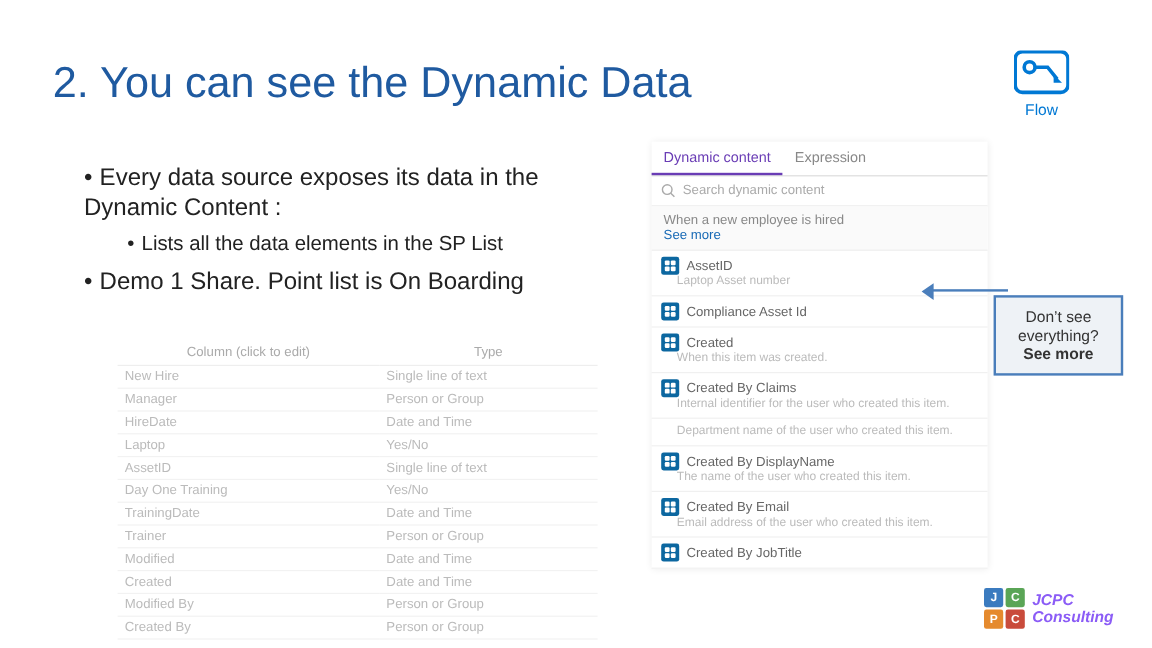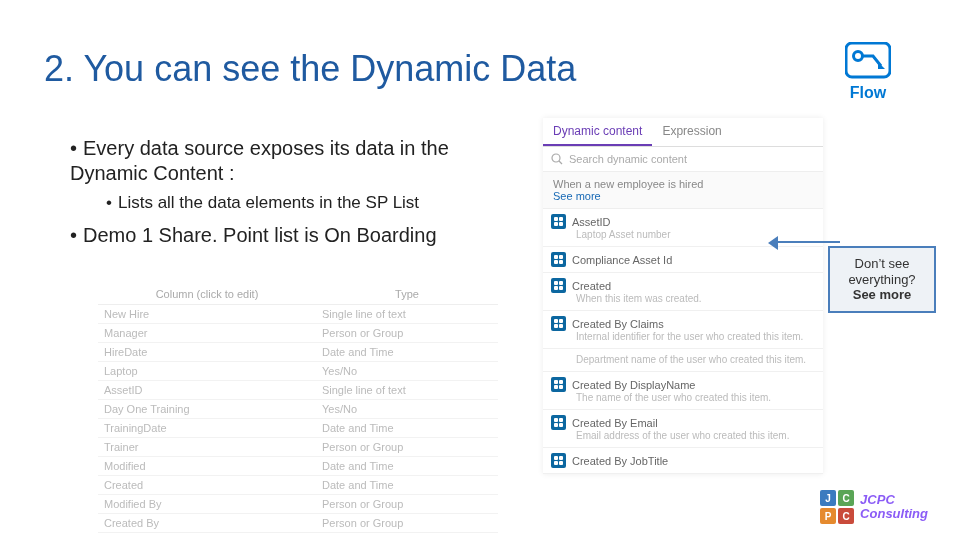--- a/index.html
+++ b/index.html
@@ -1,20 +1,20 @@
 <!DOCTYPE html>
 <html><head>
 <meta charset="utf-8">
 <style>
   html,body{margin:0;padding:0;width:960px;height:540px;font-family:"Segoe UI",Arial,sans-serif;background:#fff;color:#222;}
   .slide{position:relative;width:960px;height:540px;overflow:hidden;}
   .title{position:absolute;left:44px;top:48px;font-size:36px;font-weight:300;color:#1f5aa0;}
   .flow-badge{position:absolute;right:62px;top:42px;width:60px;text-align:center;}
   .flow-badge svg{display:block;margin:0 auto;}
-  .flow-text{color:#0078d4;font-size:16px;font-weight:700;margin-top:2px;}
+  .flow-text{color:#0078d4;font-size:13px;font-weight:400;margin-top:2px;}
   .bullets{position:absolute;left:70px;top:136px;width:430px;font-size:20px;line-height:1.25;}
   .bullets .b1{margin:0 0 6px 0;}
   .bullets .b1 .dot{margin-right:6px;}
   .bullets .sub{font-size:17px;margin:6px 0 10px 36px;}
   .bullets .sub .dot{margin-right:6px;}
   .sp-table{position:absolute;left:98px;top:284px;width:400px;border-collapse:collapse;font-size:11px;color:#999;}
   .sp-table th{color:#aaa;font-weight:400;text-align:center;padding:4px 6px;border-bottom:1px solid #eee;}
   .sp-table td{padding:3px 6px;border-bottom:1px solid #f2f2f2;color:#bbb;}
   .dc-panel{position:absolute;left:543px;top:118px;width:280px;background:#fff;font-size:11px;color:#888;box-shadow:0 0 6px rgba(0,0,0,.08);}
   .dc-tabs{display:flex;border-bottom:1px solid #ddd;font-size:12px;}
@@ -22,21 +22,21 @@
   .dc-tabs .active{color:#6a3db5;border-bottom:2px solid #6a3db5;}
   .dc-search{display:flex;align-items:center;padding:6px 8px;border-bottom:1px solid #eee;color:#aaa;}
   .dc-search svg{margin-right:6px;flex:none;}
   .dc-section{display:flex;justify-content:space-between;padding:6px 10px;background:#fafafa;border-bottom:1px solid #eee;color:#888;font-size:11px;flex-direction:column;}
   .dc-section a{color:#1769b5;text-decoration:none;font-size:11px;}
   .dc-item{padding:5px 8px;border-bottom:1px solid #f0f0f0;}
   .dc-item .dc-row{display:flex;align-items:center;}
   .dc-item .dc-icon{width:15px;height:15px;background:#0c67a0;border-radius:2px;margin-right:6px;flex:none;position:relative;}
   .dc-item .dc-icon::after{content:"";position:absolute;left:3px;top:3px;width:4px;height:4px;background:#fff;border-radius:1px;box-shadow:5px 0 0 #fff,0 5px 0 #fff,5px 5px 0 #fff;}
   .dc-item .dc-title{color:#666;font-size:11px;}
-  .dc-item .dc-desc{color:#bbb;font-size:10px;margin-left:25px;line-height:1.2;}
+  .dc-item .dc-desc{color:#bbb;font-size:10px;margin-left:13px;line-height:1.2;}
   .callout{position:absolute;right:24px;top:246px;width:96px;background:#eef2f6;border:2px solid #4a7ebb;padding:8px 4px;text-align:center;font-size:13px;color:#333;line-height:1.2;}
   .callout .line3{font-weight:700;}
   .arrow{position:absolute;right:120px;top:230px;width:0;height:0;border-top:12px solid transparent;border-bottom:12px solid transparent;border-right:0;}
   .arrow::before{content:"";position:absolute;left:-64px;top:-1px;width:64px;height:2px;background:#4a7ebb;}
   .arrow::after{content:"";position:absolute;left:-72px;top:-6px;width:0;height:0;border-top:7px solid transparent;border-bottom:7px solid transparent;border-right:10px solid #4a7ebb;}
   .footer-logo{position:absolute;right:32px;bottom:16px;display:flex;align-items:center;}
   .sqgrid{display:grid;grid-template-columns:16px 16px;grid-template-rows:16px 16px;gap:2px;margin-right:6px;}
   .sq{width:16px;height:16px;border-radius:2px;display:flex;align-items:center;justify-content:center;font-size:10px;font-weight:700;color:#fff;}
   .sq.j{background:#3b7bbf;} .sq.c1{background:#5aa556;} .sq.p{background:#e58a2e;} .sq.c2{background:#c94b3b;}
   .footer-text{font-size:13px;color:#8b5cf6;font-weight:700;line-height:1.1;font-style:italic;}

